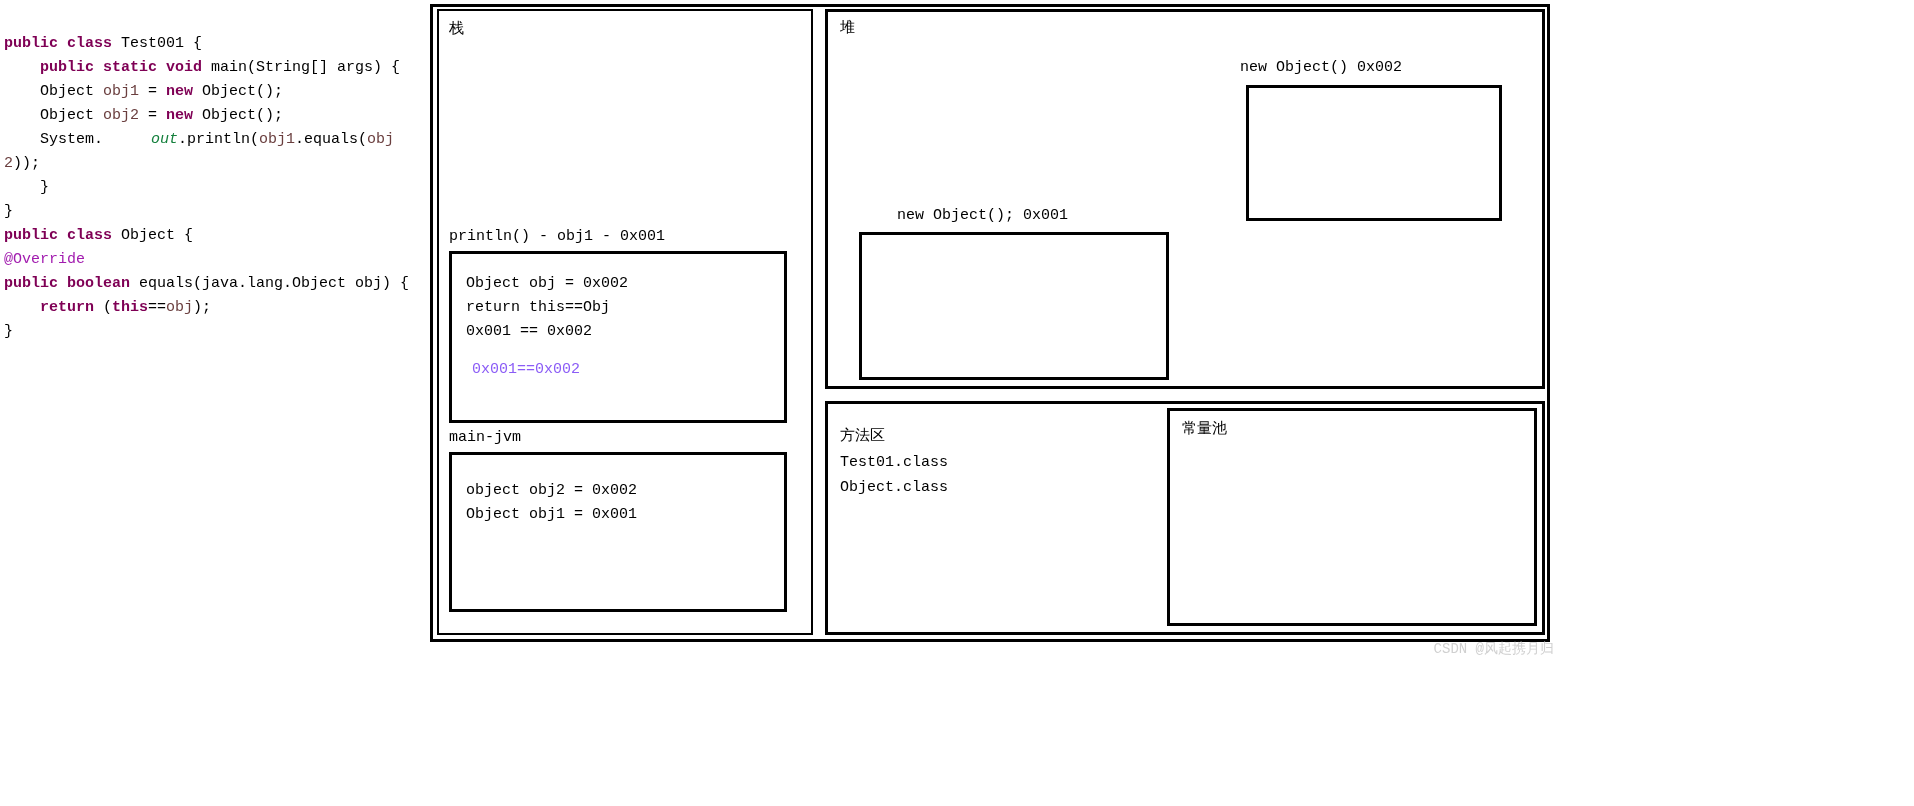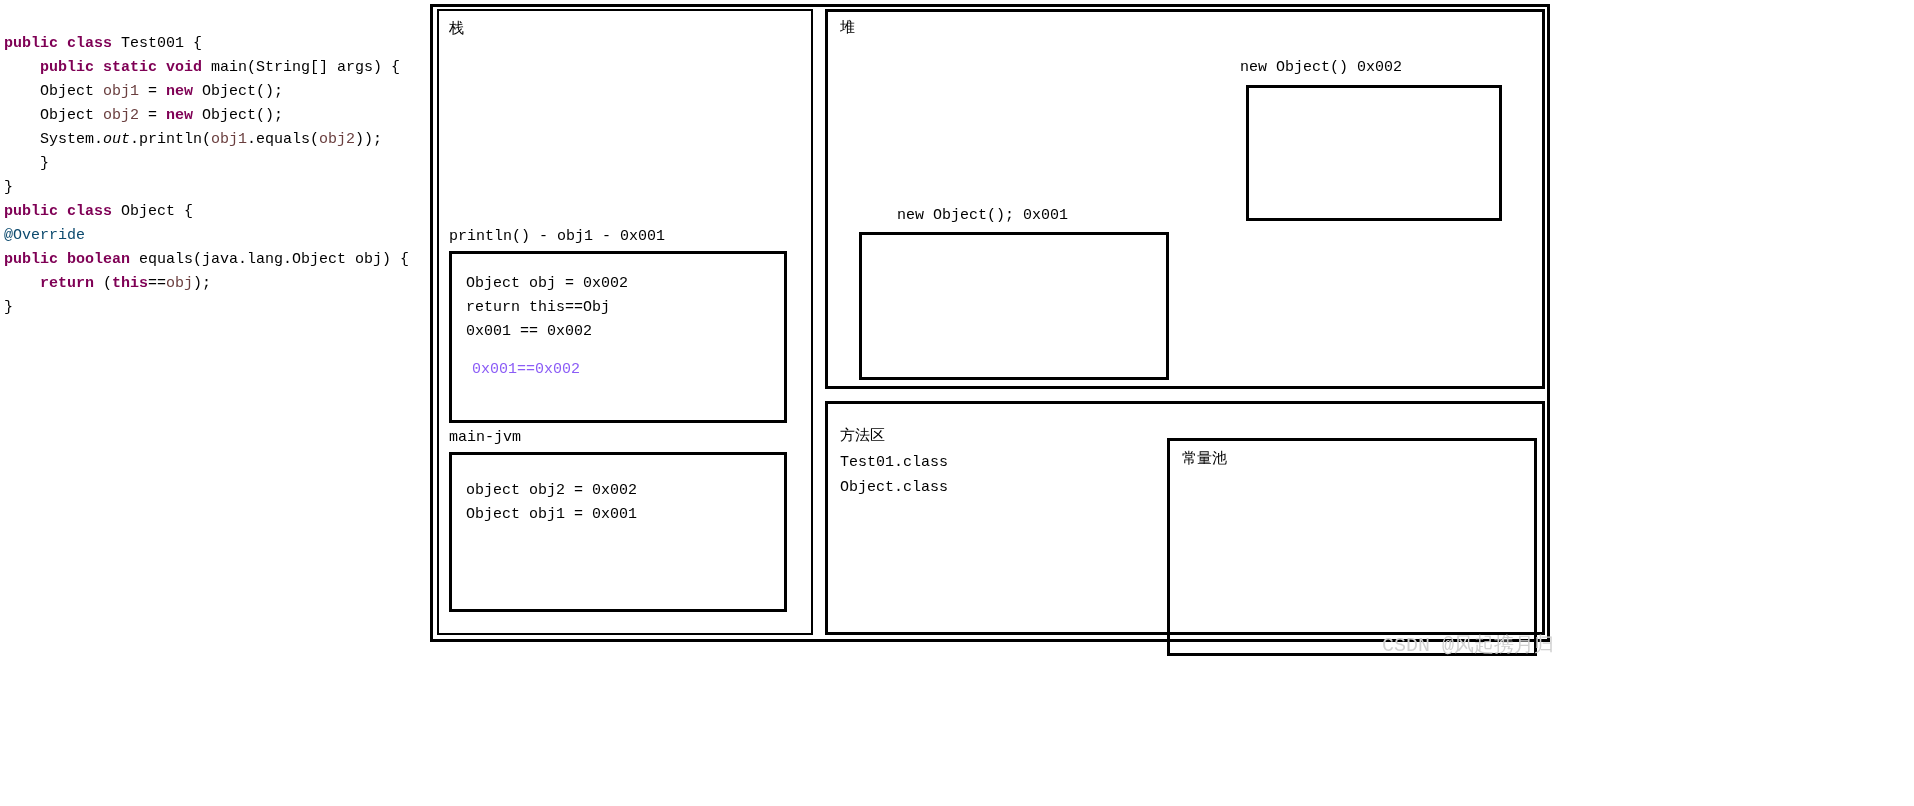--- a/index.html
+++ b/index.html
@@ -20,22 +20,22 @@
     width: 420px;
     padding: 8px 4px;
     font-family: "Courier New", monospace;
     font-size: 15px;
     line-height: 1.6;
     white-space: pre-wrap;
     word-break: break-all;
   }
   .kw { color: #7f0055; font-weight: bold; }
   .var { color: #6a3e3e; }
-  .ann { color: #0c4a6e; text-align: right; }
-  .field-italic { color: #000000; font-style: italic; }
+  .ann { color: #a21caf; text-align: right; }
+  .field-italic { color: #15803d; font-style: italic; margin-left: 48px; }
 
   .diagram {
     position: absolute;
     left: 430px;
     top: 4px;
     width: 1120px;
     height: 638px;
     border: 3px solid #000;
   }
   .stack {
@@ -118,28 +118,27 @@
     line-height: 1.7;
   }
   .const-pool {
     position: absolute;
     left: 734px;
     top: 401px;
     width: 370px;
     height: 218px;
     border: 3px solid #000;
     padding: 8px 12px;
-    margin-top: 30px;
   }
   .watermark {
     position: absolute;
     right: 360px;
     bottom: 148px;
     color: #d0d0d0;
-    font-size: 20px;
+    font-size: 14px;
   }
 </style>
 </head>
 <body>
 
 <div class="code-area">
 <span class="kw">public class</span><span> Test001 {</span>
 <span>    </span><span class="kw">public static void</span><span> main(String[] args) {</span>
 <span>    Object </span><span class="var">obj1</span><span> = </span><span class="kw">new</span><span> Object();</span>
 <span>    Object </span><span class="var">obj2</span><span> = </span><span class="kw">new</span><span> Object();</span>

